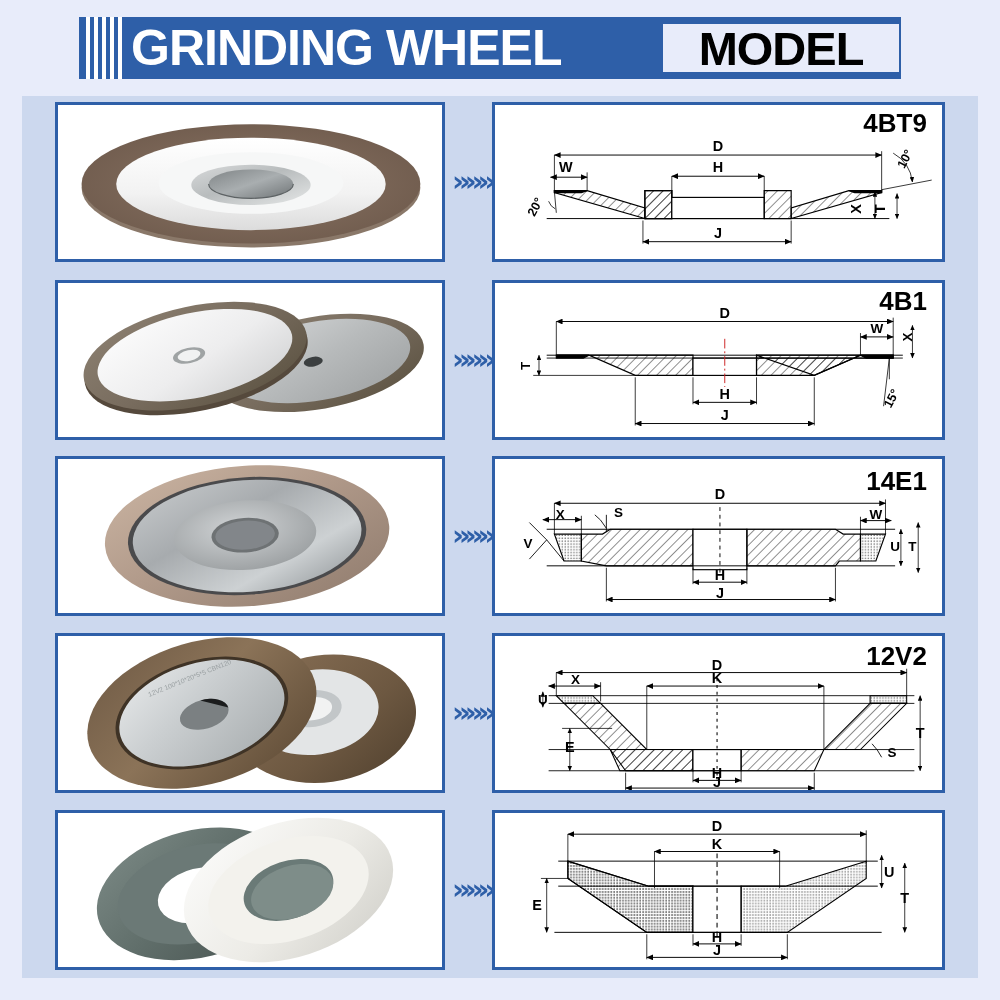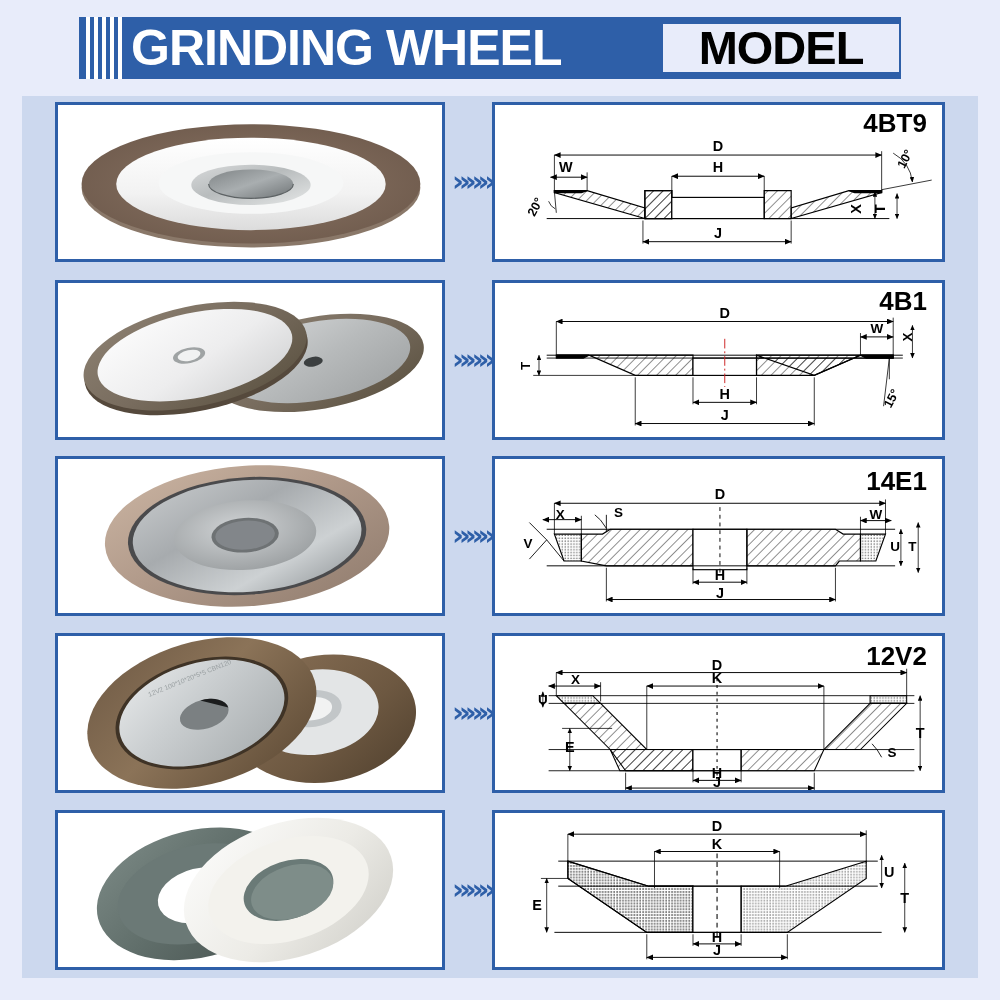--- a/index.html
+++ b/index.html
@@ -64,21 +64,21 @@
   .title-box {
     position: absolute;
     right: 0;
     top: 5px;
     width: 240px;
     height: 52px;
     background: #e8ecfa;
     border: 2px solid #2e5fa8;
     box-sizing: border-box;
     display: flex;
-    align-items: flex-start;
+    align-items: center;
     justify-content: center;
   }
   .title-model {
     color: #000000;
     font-size: 47px;
     font-weight: bold;
     letter-spacing: -1px;
     line-height: 1;
     white-space: nowrap;
     font-family: "Liberation Sans", sans-serif;

